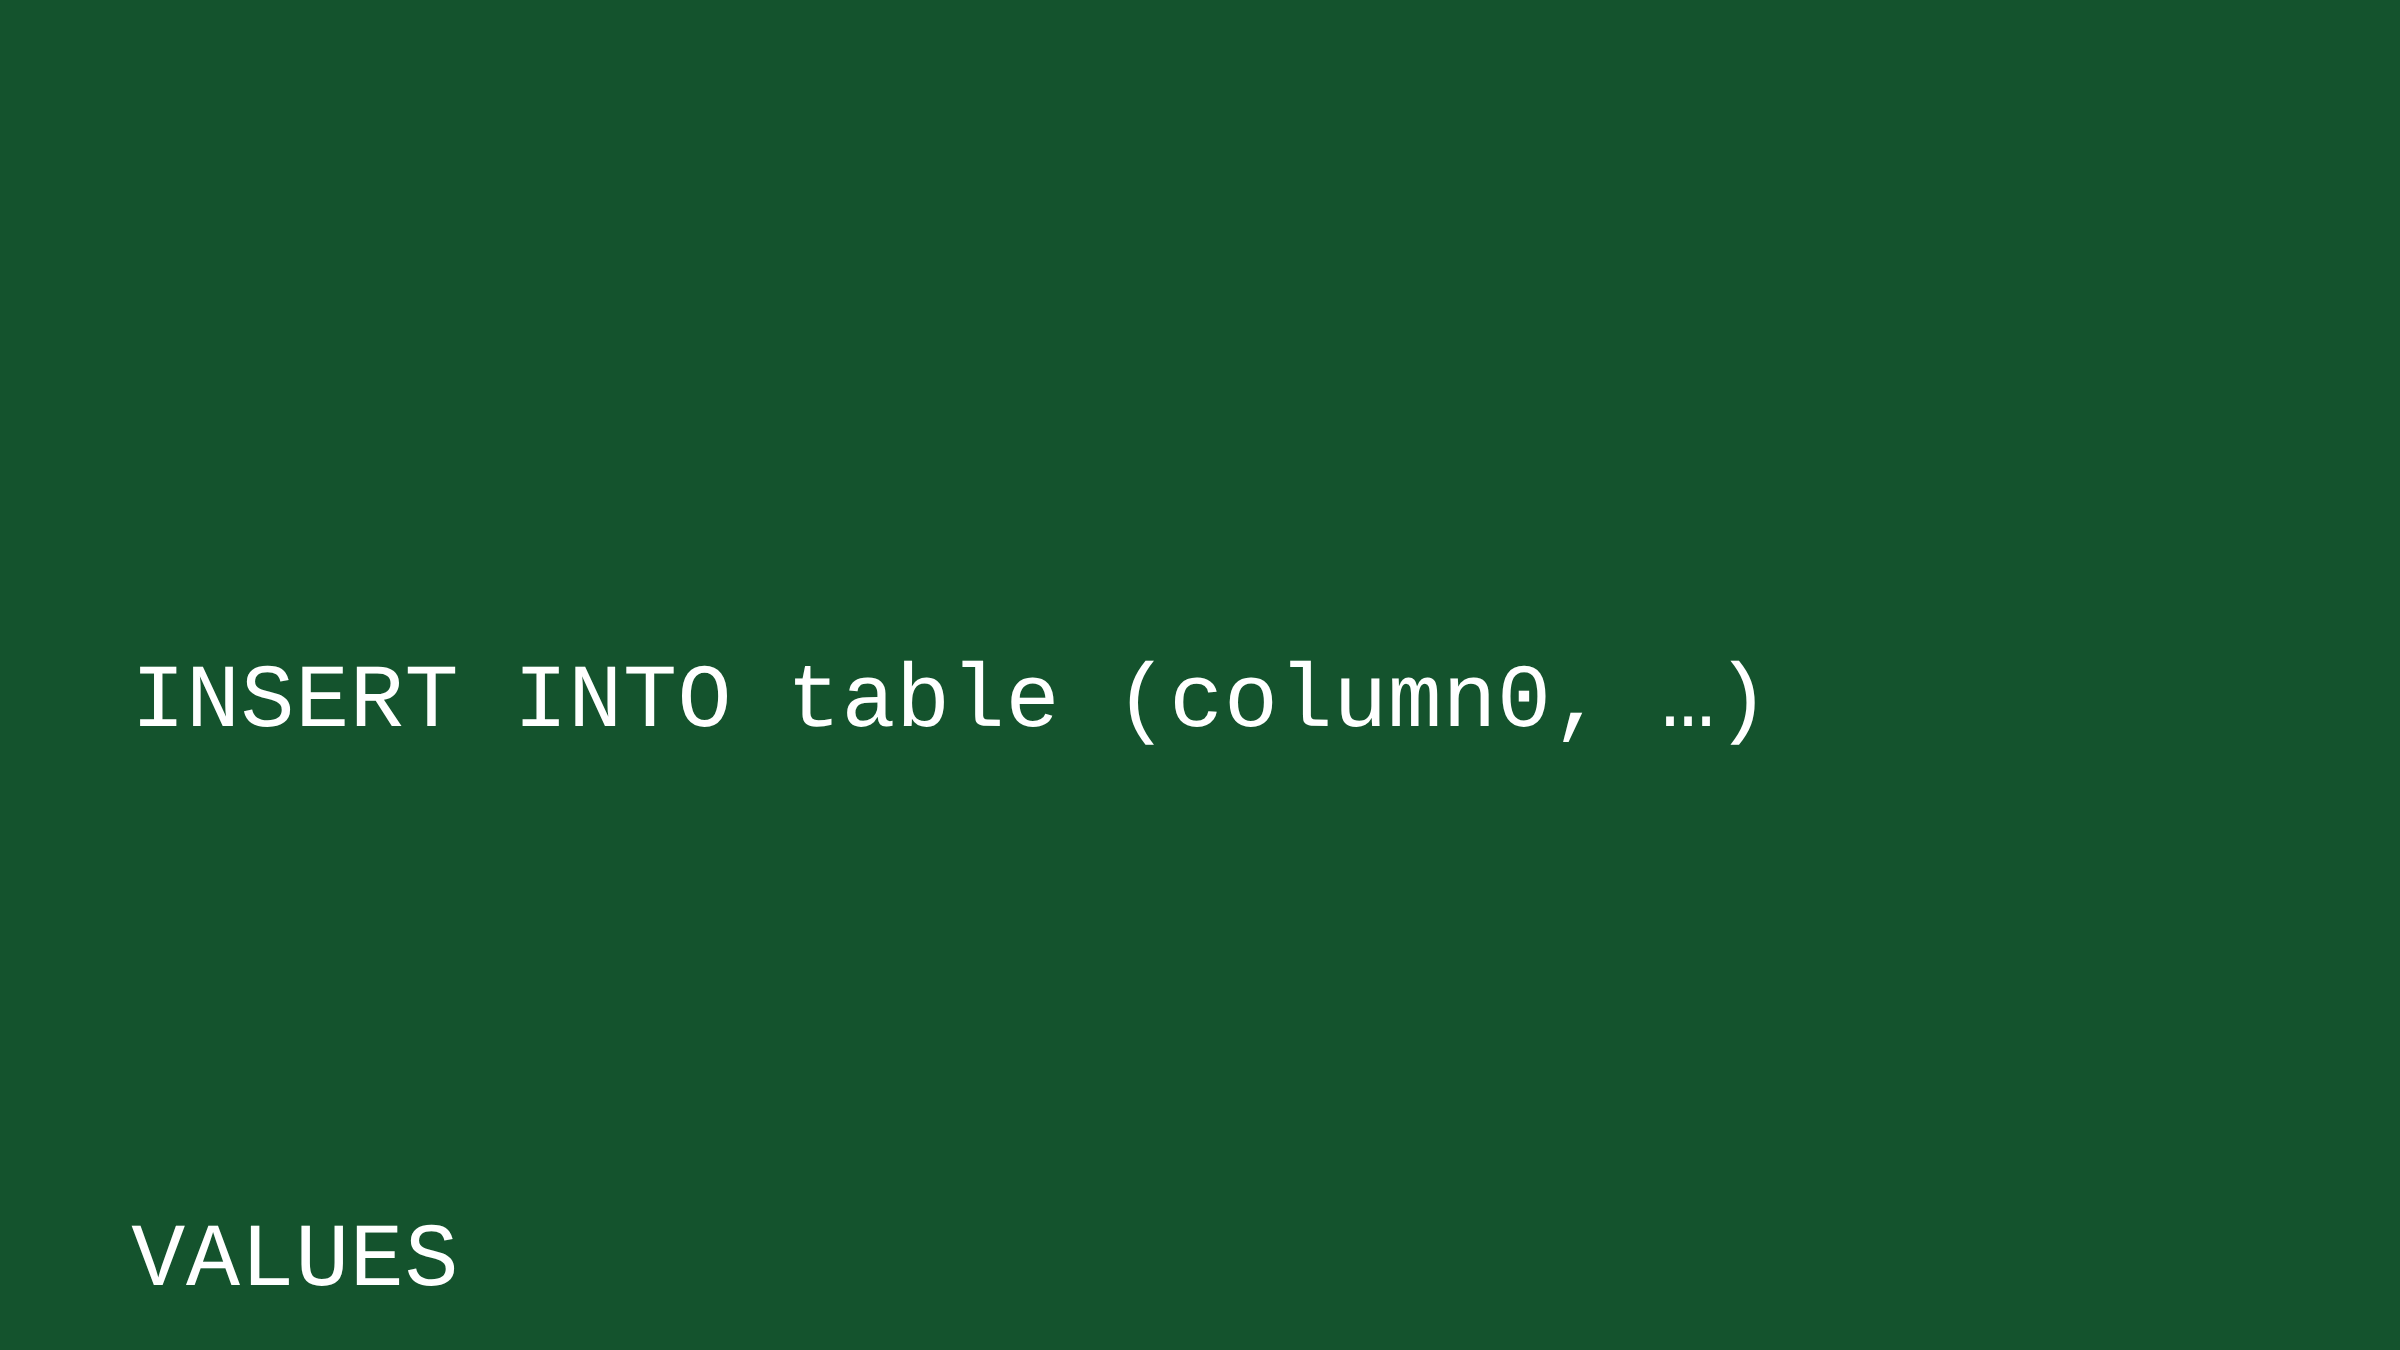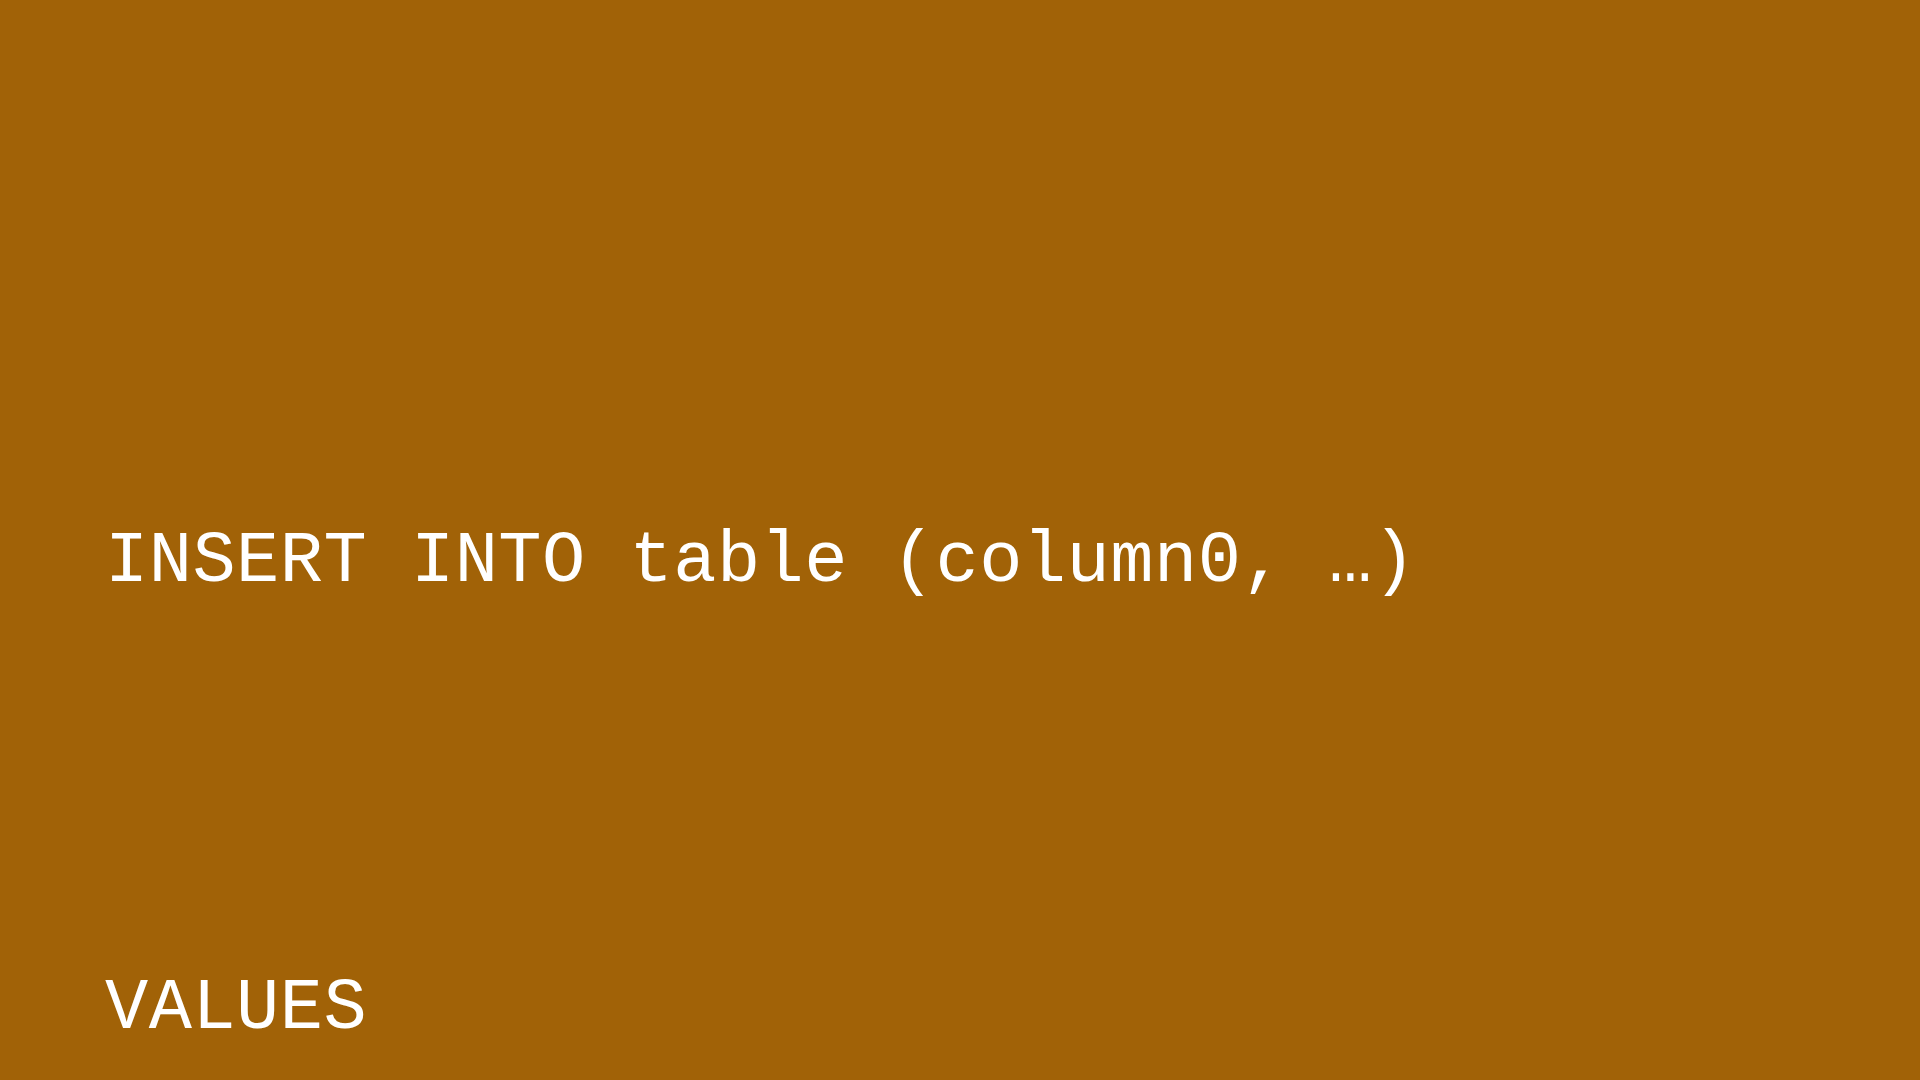--- a/index.html
+++ b/index.html
@@ -10,21 +10,21 @@
     html, body {
       width: 1920px;
       height: 1080px;
       background: #000000;
       overflow: hidden;
     }
     .slide {
       width: 100%;
       height: 100%;
       padding: 190px 120px 100px 105px;
-      background: #a16207;
+      background: #14532d;
     }
     .code-block {
       font-family: "SF Mono", "Menlo", "Consolas", "Courier New", monospace;
       font-size: 72px;
       font-weight: 400;
       color: #ffffff;
       line-height: 2.07;
       white-space: pre;
       letter-spacing: 0.5px;
     }

